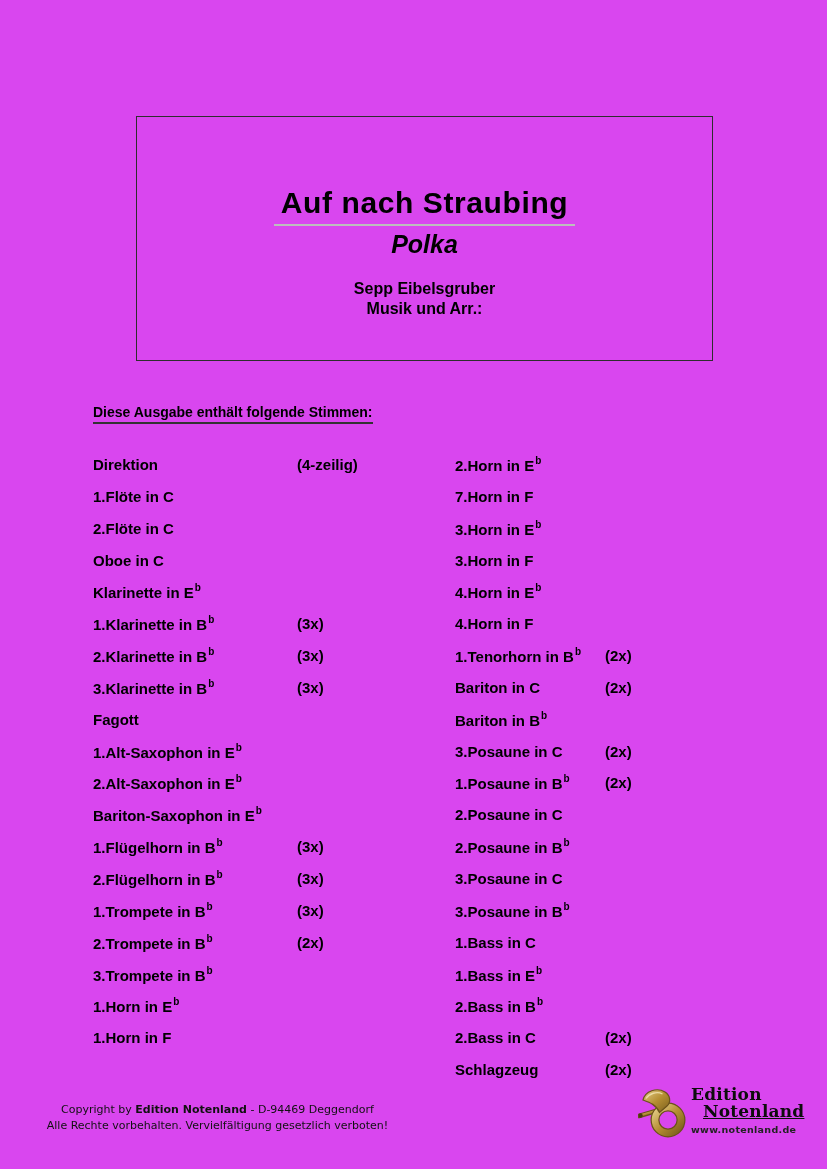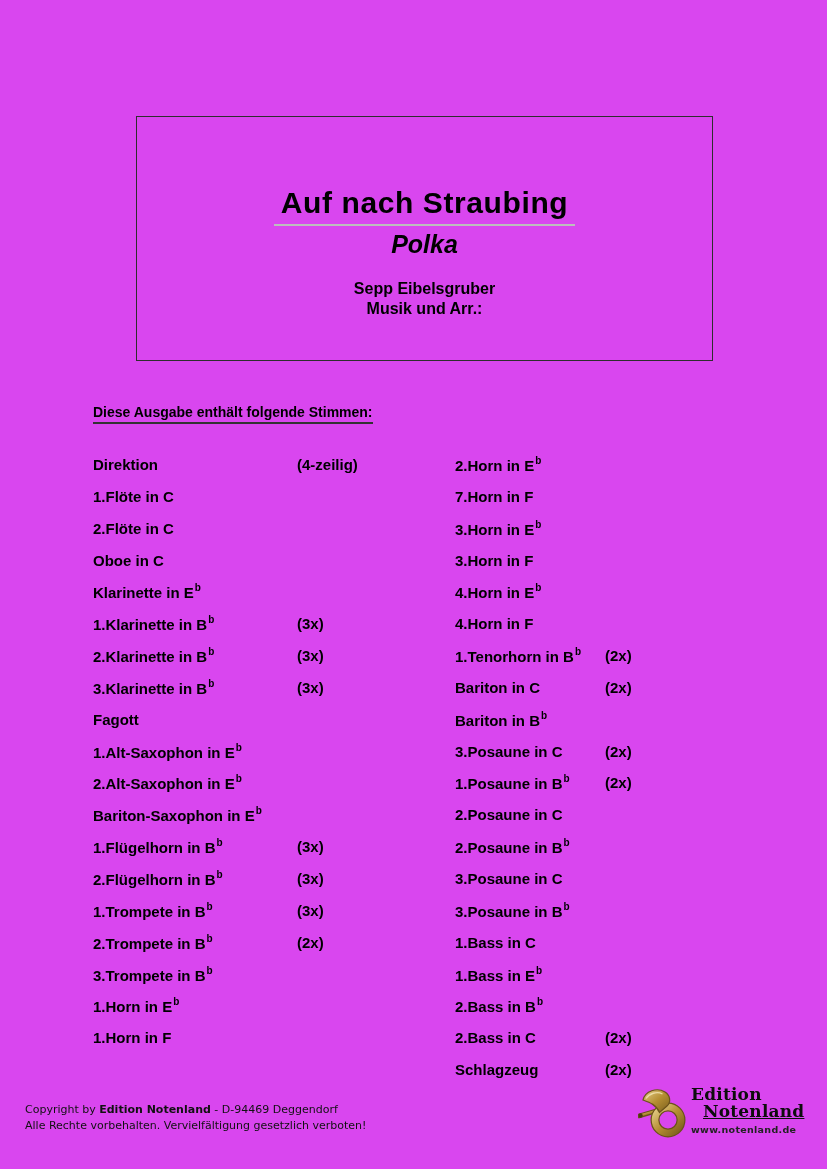--- a/index.html
+++ b/index.html
@@ -67,20 +67,21 @@
   .part-note { position: absolute; top: 2px; white-space: nowrap; }
   .col-left  .part-note { left: 204px; }
   .col-right .part-note { left: 150px; }
   sup.flat { font-size: 10px; position: relative; top: -1px; margin-left: 1px; }
 
   
   .footer-copyright {
     position: absolute;
     left: 25px; top: 1102px;
     width: 385px;
+    text-align: center;
     font-family: "DejaVu Sans", sans-serif;
     font-size: 11px;
     line-height: 15.5px;
     color: #111;
   }
   .footer-copyright b { font-weight: bold; }
 
   
   .logo { position: absolute; left: 636px; top: 1084px; width: 170px; height: 60px; }
   .horn-icon { position: absolute; left: 2px; top: 3px; }

